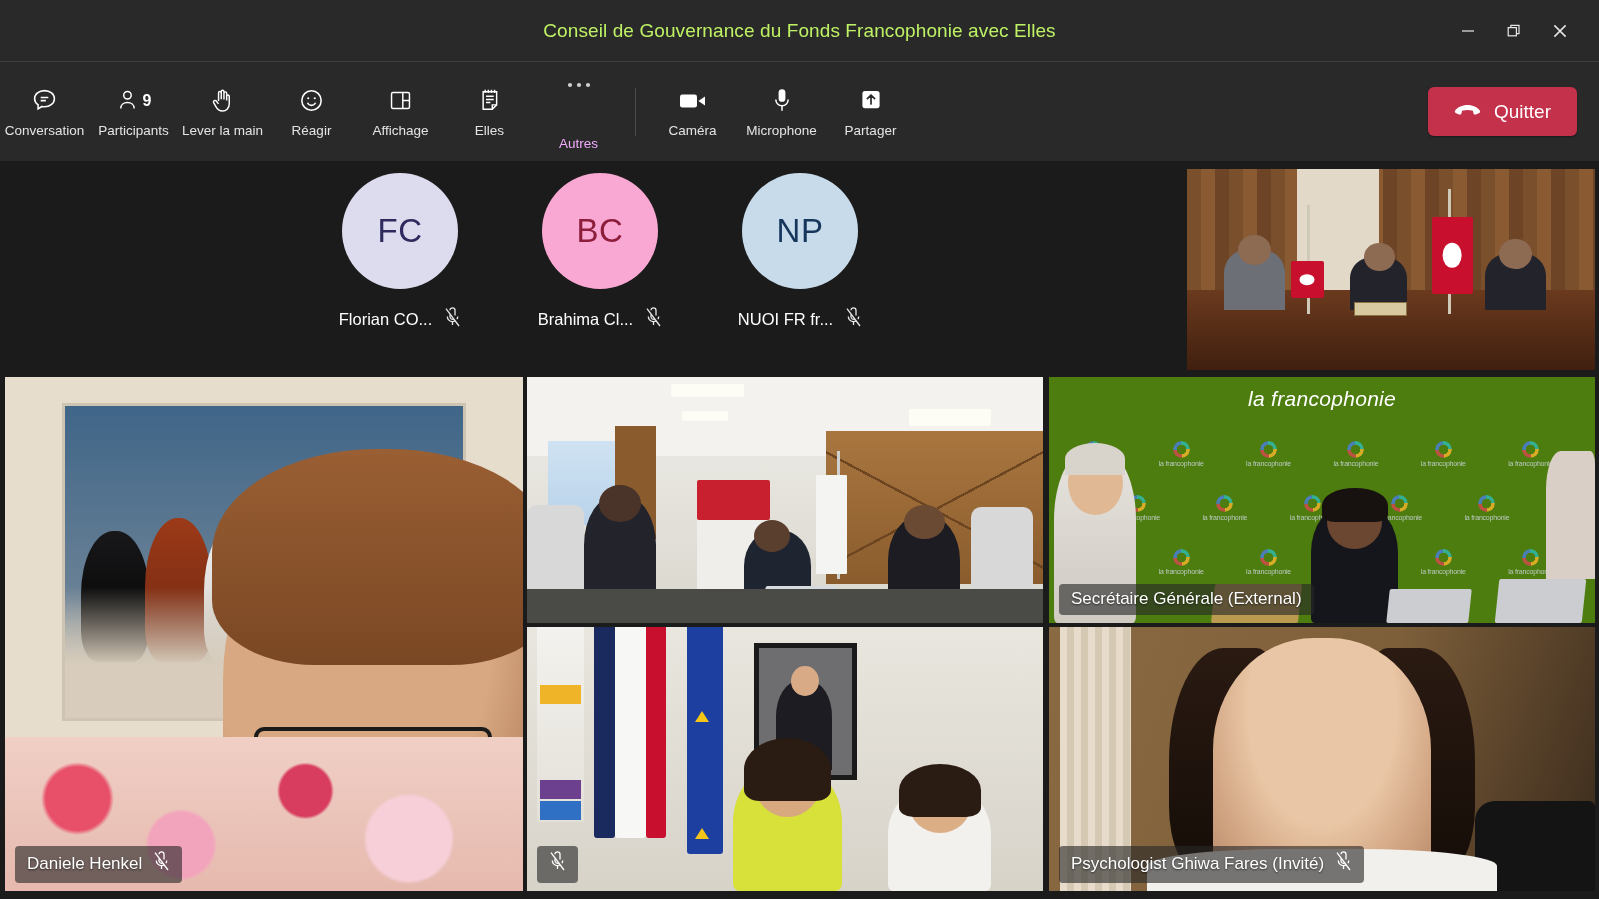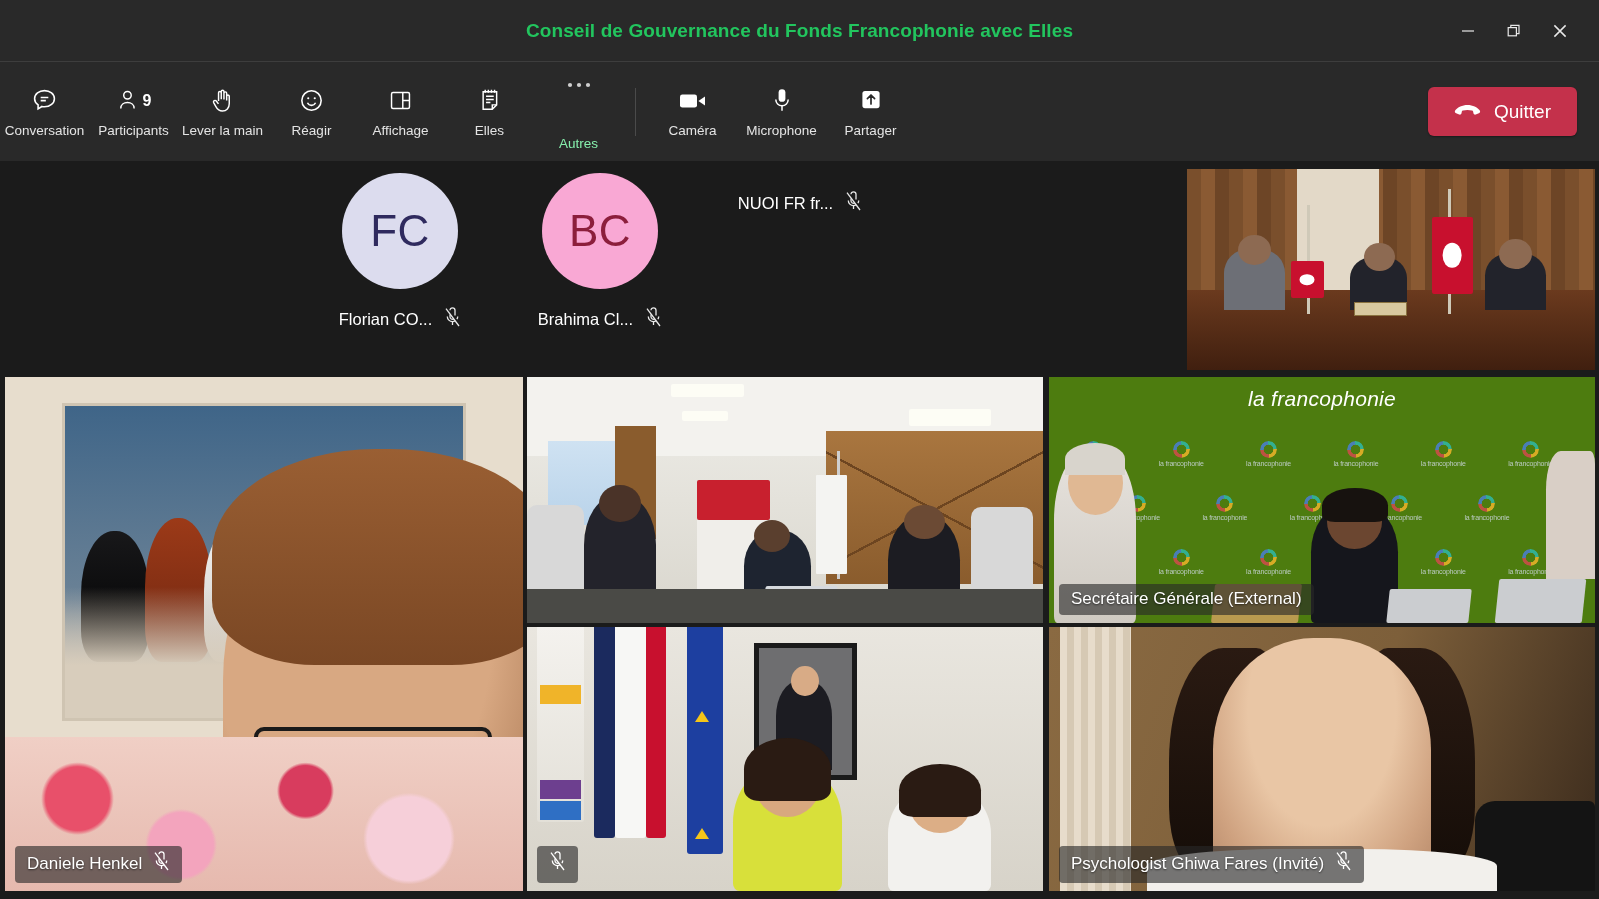--- a/index.html
+++ b/index.html
@@ -11,21 +11,21 @@
     -webkit-font-smoothing:antialiased;
   }
   #app { position:relative; width:1599px; height:899px; background:#1b1b1b; }
 
   
   .titlebar {
     position:absolute; top:0; left:0; width:1599px; height:61px;
     background:#292929;
     display:flex; align-items:center; justify-content:center;
   }
-  .titlebar-text { font-size:19px; color:#22c55e; letter-spacing:.1px; font-weight:700; }
+  .titlebar-text { font-size:19px; color:#bef264; letter-spacing:.1px; font-weight:400; }
   .win-controls { position:absolute; right:0; top:0; height:61px; display:flex; align-items:center; }
   .win-btn {
     width:46px; height:61px; display:flex; align-items:center; justify-content:center;
     color:#e8e8e8;
   }
   .win-btn:last-child { margin-right:16px; }
   .win-btn svg { display:block; }
 
   
   .toolbar {
@@ -39,21 +39,21 @@
   .timer { font-size:18px; color:#e6e6e6; }
 
   .tb-center { display:flex; align-items:center; gap:0px; }
   .tb-item {
     width:89px; height:78px;
     display:flex; flex-direction:column; align-items:center; justify-content:center;
     gap:7px; border-radius:6px; position:relative;
   }
   .tb-icon { height:30px; display:flex; align-items:center; justify-content:center; position:relative; color:#ffffff; }
   .tb-label { font-size:13.5px; color:#e4e4e4; white-space:nowrap; }
-  .tb-item.dim .tb-label { color:#86efac;margin-top:32px; }
+  .tb-item.dim .tb-label { color:#f0abfc;margin-top:32px; }
   .badge-num { font-size:16px; font-weight:700; color:#ffffff; margin-left:2px; }
 
   .tb-sep { width:1px; height:48px; background:#4a4a4a; margin:0 12px; }
 
   .tb-right { display:flex; align-items:center; gap:0; }
   .quit-btn {
     margin-left:22px; margin-right:22px;
     background:#c4314b; border-radius:6px;
     height:49px; padding:0 26px;
     display:flex; align-items:center; gap:13px;
@@ -66,21 +66,21 @@
 
   
   .avatar-row {
     position:absolute; left:330px; top:12px; width:560px; height:200px;
     display:flex; gap:60px;
   }
   .avatar-cell { width:140px; display:flex; flex-direction:column; align-items:center; }
   .avatar-circle {
     width:116px; height:116px; border-radius:50%;
     display:flex; align-items:center; justify-content:center;
-    font-size:44px; font-weight:400; letter-spacing:.5px;
+    font-size:33px; font-weight:400; letter-spacing:.5px;
   }
   .avatar-meta { margin-top:18px; display:flex; align-items:center; gap:12px; }
   .avatar-name { font-size:16.5px; color:#ffffff; white-space:nowrap; }
 
   
   .tile { position:absolute; overflow:hidden; background:#000; }
   .tile-label {
     position:absolute; left:10px; bottom:8px; z-index:9;
     background:rgba(40,40,40,.62);
     padding:5px 12px 6px 12px; border-radius:4px;
@@ -384,20 +384,23 @@
                 <path d="M6 7.4v2.4a2.5 2.5 0 0 0 3.8 2.1"></path>
               <path d="M3.3 9.4c0 2.9 2.3 5.2 5.2 5.2 1 0 1.9-.3 2.7-.8M13.7 9.4c0 1-.3 2-.8 2.8"></path>
               <path d="M8.5 14.6V18"></path>
                 <path d="M2 1.6 15 19"></path>
             </svg>
           </span>
         </div>
       </div>
 
       <div class="avatar-cell">
+        <div class="avatar-circle" style="background:#c7dbeb;color:#16365c">
+          <span>NP</span>
+        </div>
         <div class="avatar-meta">
           <span class="avatar-name">NUOI FR fr...</span>
           <span class="mute-ico">
             <svg width="17" height="21" viewBox="0 0 17 21" fill="none" stroke="#e9e9e9" stroke-width="1.3">
               <path d="M6 3.3a2.5 2.5 0 0 1 5 0v5.1"></path>
                 <path d="M6 7.4v2.4a2.5 2.5 0 0 0 3.8 2.1"></path>
               <path d="M3.3 9.4c0 2.9 2.3 5.2 5.2 5.2 1 0 1.9-.3 2.7-.8M13.7 9.4c0 1-.3 2-.8 2.8"></path>
               <path d="M8.5 14.6V18"></path>
                 <path d="M2 1.6 15 19"></path>
             </svg>

